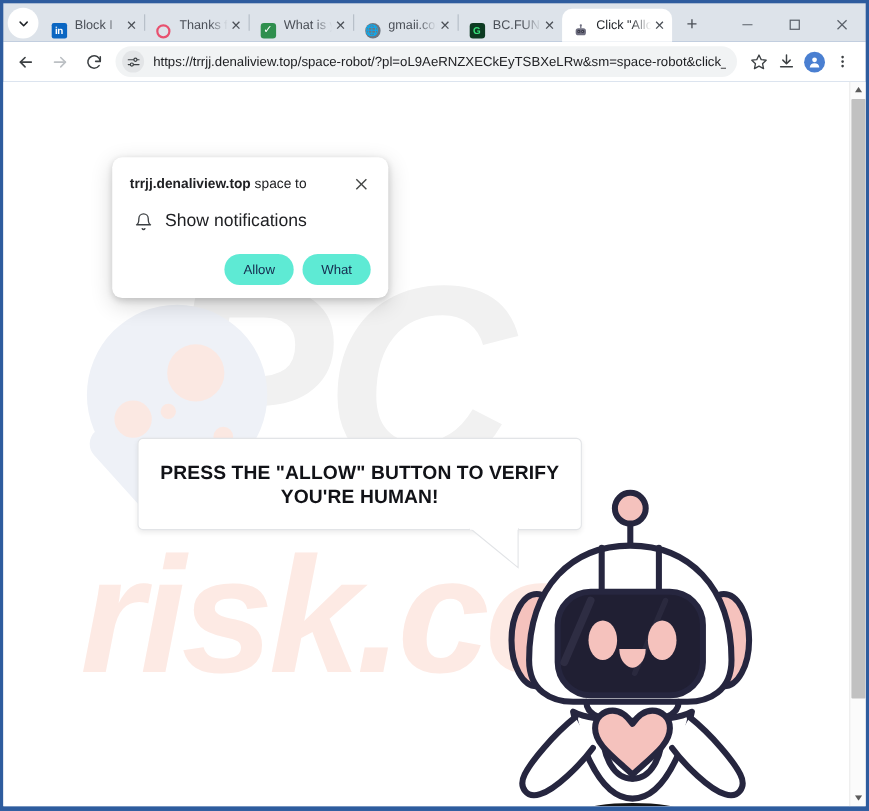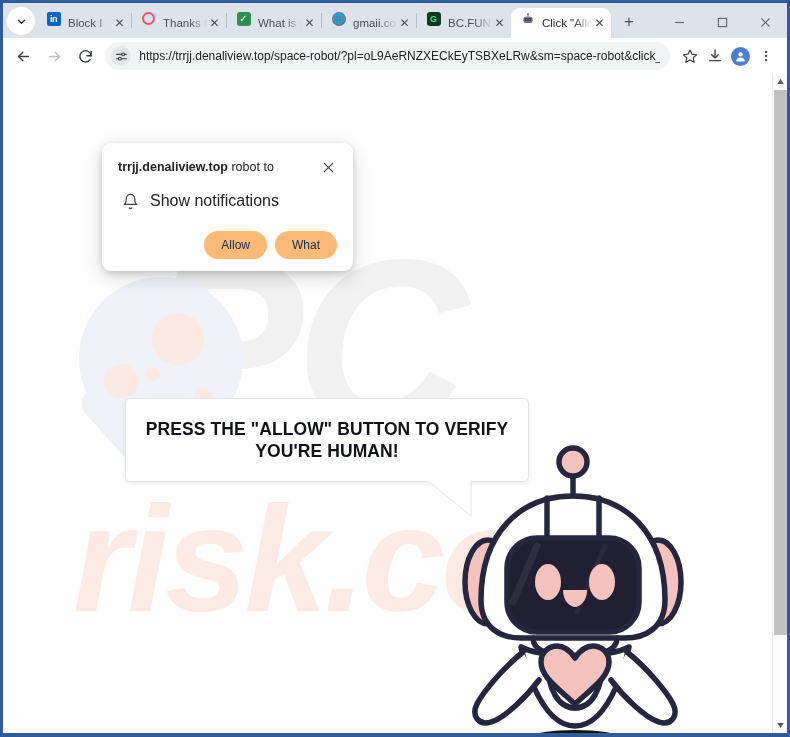--- a/index.html
+++ b/index.html
@@ -43,21 +43,21 @@
     font-size: 11.5px;
     color: #4a4f57;
     cursor: pointer;
     flex: 0 0 auto;
     overflow: hidden;
   }
   .tab.active { background: #ffffff; color: #1f2328; width: 100px; }
   .tab .favicon {
     width: 15px; height: 23px; flex: 0 0 auto;
     margin-right: 7px;
-    display: flex; align-items: flex-start; justify-content: center;
+    display: flex; align-items: flex-end; justify-content: center;
   }
   .tab .tab-title {
     flex: 1 1 auto;
     white-space: nowrap;
     overflow: hidden;
     -webkit-mask-image: linear-gradient(to right, #000 62%, transparent 100%);
     mask-image: linear-gradient(to right, #000 62%, transparent 100%);
   }
   .tab .tab-close {
     width: 15px; height: 15px; flex: 0 0 auto;
@@ -236,21 +236,21 @@
   .perm-row-label { font-size: 16px; color: #202124; }
   .perm-actions {
     display: flex; justify-content: flex-end; gap: 8px;
     margin-top: 21px;
   }
   .perm-btn {
     min-width: 58px;
     padding: 7px 17px;
     border-radius: 16px;
     border: none;
-    background: #fdba74;
+    background: #5eead4;
     color: #14294d;
     font-size: 12px;
     font-family: "Liberation Sans", sans-serif;
     cursor: pointer;
   }
 
   
   .scrollbar {
     position: absolute; right: 0; top: 0; bottom: 0;
     width: 15px; background: #fbfbfb;
@@ -503,21 +503,21 @@
       <div class="sb-thumb"></div>
       <div class="sb-arrow down">
         <svg width="7" height="5" viewBox="0 0 8 6" fill="#5a5a5a">
             <polygon points="0,0 8,0 4,6"></polygon>
           </svg>
       </div>
     </div>
 
     <div class="permission">
       <div class="perm-head">
-        <div class="perm-title"><b>trrjj.denaliview.top</b><span> robot to</span></div>
+        <div class="perm-title"><b>trrjj.denaliview.top</b><span> space to</span></div>
         <div class="perm-close">
           <svg width="11" height="11" viewBox="0 0 12 12">
               <line x1="1" y1="1" x2="11" y2="11" stroke="#444746" stroke-width="1.4"></line>
               <line x1="11" y1="1" x2="1" y2="11" stroke="#444746" stroke-width="1.4"></line>
             </svg>
         </div>
       </div>
       <div class="perm-row">
         <span class="bell">
           <svg width="17" height="17" viewBox="0 0 24 24" fill="none" stroke="#3c4043" stroke-width="1.7" stroke-linecap="round" stroke-linejoin="round">

